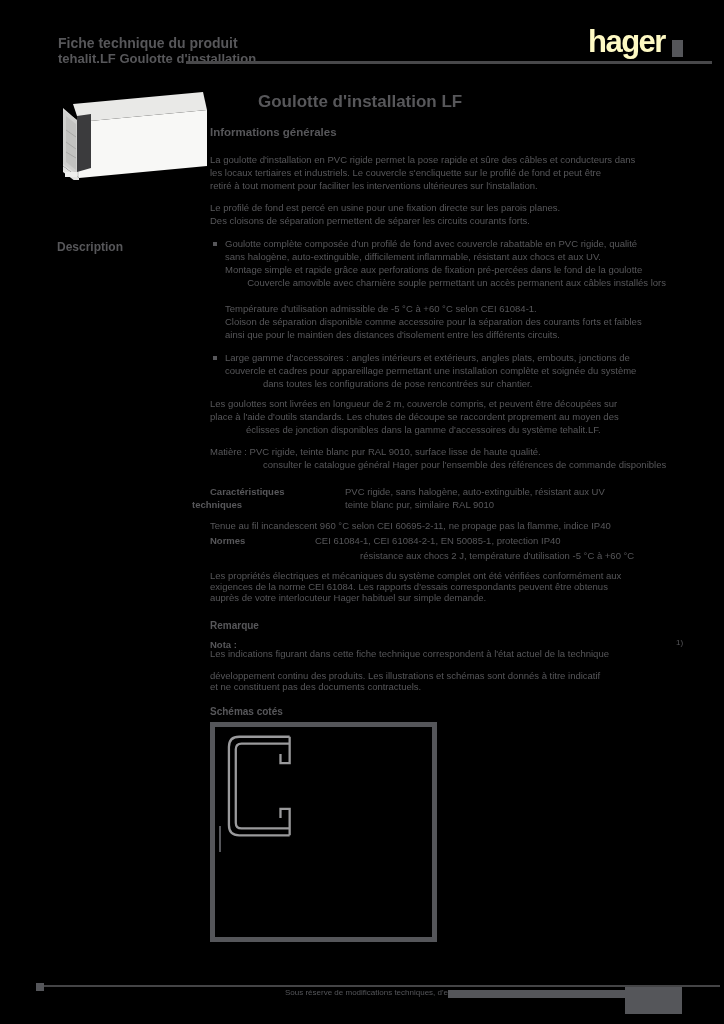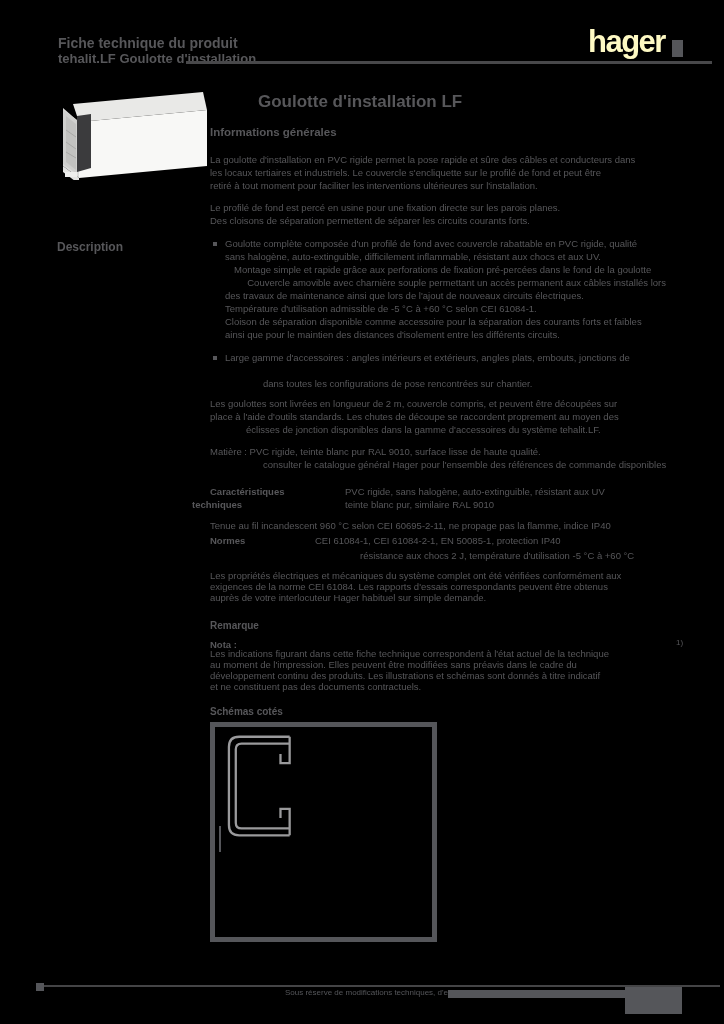--- a/index.html
+++ b/index.html
@@ -72,28 +72,28 @@
 
   <div class="ln" style="left:210px;top:154px;width:456px;">La goulotte d'installation en PVC rigide permet la pose rapide et sûre des câbles et conducteurs dans</div>
   <div class="ln" style="left:210px;top:167px;width:456px;">les locaux tertiaires et industriels. Le couvercle s'encliquette sur le profilé de fond et peut être</div>
   <div class="ln" style="left:210px;top:180px;width:415px;">retiré à tout moment pour faciliter les interventions ultérieures sur l'installation.</div>
   <div class="ln" style="left:210px;top:202px;width:385px;">Le profilé de fond est percé en usine pour une fixation directe sur les parois planes.</div>
   <div class="ln" style="left:210px;top:215px;width:350px;">Des cloisons de séparation permettent de séparer les circuits courants forts.</div>
 
   <div class="bullet" style="left:213px;top:242px;"></div>
   <div class="ln" style="left:225px;top:238px;width:441px;">Goulotte complète composée d'un profilé de fond avec couvercle rabattable en PVC rigide, qualité</div>
   <div class="ln" style="left:225px;top:251px;width:415px;">sans halogène, auto-extinguible, difficilement inflammable, résistant aux chocs et aux UV.</div>
-  <div class="ln" style="left:234px;top:264px;width:441px;">Montage simple et rapide grâce aux perforations de fixation pré-percées dans le fond de la goulotte</div>
+  <div class="ln" style="left:225px;top:264px;width:441px;">Montage simple et rapide grâce aux perforations de fixation pré-percées dans le fond de la goulotte</div>
   <div class="ln" style="left:225px;top:277px;width:441px;text-align:right;">Couvercle amovible avec charnière souple permettant un accès permanent aux câbles installés lors</div>
-  <div class="ln" style="left:225px;top:290px;width:415px;">des travaux de maintenance ainsi que lors de l'ajout de nouveaux circuits électriques.</div>
   <div class="ln" style="left:225px;top:303px;width:335px;">Température d'utilisation admissible de -5 °C à +60 °C selon CEI 61084-1.</div>
   <div class="ln" style="left:225px;top:316px;width:441px;">Cloison de séparation disponible comme accessoire pour la séparation des courants forts et faibles</div>
   <div class="ln" style="left:225px;top:329px;width:380px;">ainsi que pour le maintien des distances d'isolement entre les différents circuits.</div>
   <div class="bullet" style="left:213px;top:356px;"></div>
   <div class="ln" style="left:225px;top:352px;width:441px;">Large gamme d'accessoires : angles intérieurs et extérieurs, angles plats, embouts, jonctions de</div>
+  <div class="ln" style="left:225px;top:365px;width:441px;">couvercle et cadres pour appareillage permettant une installation complète et soignée du système</div>
   <div class="ln" style="left:263px;top:378px;width:277px;">dans toutes les configurations de pose rencontrées sur chantier.</div>
 
   <div class="ln" style="left:210px;top:398px;width:456px;">Les goulottes sont livrées en longueur de 2 m, couvercle compris, et peuvent être découpées sur</div>
   <div class="ln" style="left:210px;top:411px;width:456px;">place à l'aide d'outils standards. Les chutes de découpe se raccordent proprement au moyen des</div>
   <div class="ln" style="left:210px;top:424px;width:430px;margin-left:36px;">éclisses de jonction disponibles dans la gamme d'accessoires du système tehalit.LF.</div>
 
   <div class="ln" style="left:210px;top:446px;width:415px;">Matière : PVC rigide, teinte blanc pur RAL 9010, surface lisse de haute qualité.</div>
   <div class="ln" style="left:263px;top:459px;width:403px;">consulter le catalogue général Hager pour l'ensemble des références de commande disponibles.</div>
 
   <div class="ln bold" style="left:210px;top:486px;width:120px;">Caractéristiques</div>
@@ -105,21 +105,20 @@
   <div class="ln" style="left:315px;top:535px;width:351px;">CEI 61084-1, CEI 61084-2-1, EN 50085-1, protection IP40</div>
   <div class="ln" style="left:340px;top:550px;width:305px;margin-left:20px;">résistance aux chocs 2 J, température d'utilisation -5 °C à +60 °C</div>
   <div class="ln" style="left:210px;top:570px;width:456px;">Les propriétés électriques et mécaniques du système complet ont été vérifiées conformément aux</div>
   <div class="ln" style="left:210px;top:581px;width:456px;">exigences de la norme CEI 61084. Les rapports d'essais correspondants peuvent être obtenus</div>
   <div class="ln" style="left:210px;top:592px;width:390px;">auprès de votre interlocuteur Hager habituel sur simple demande.</div>
 
   <div class="sec-h" style="left:210px;top:620px;width:60px;">Remarque</div>
   <div id="remark-stub">Nota :</div>
   <div id="fnmark">1)</div>
   <div class="ln" style="left:210px;top:648px;width:456px;">Les indications figurant dans cette fiche technique correspondent à l'état actuel de la technique</div>
-  <div class="ln" style="left:210px;top:659px;width:456px;">au moment de l'impression. Elles peuvent être modifiées sans préavis dans le cadre du</div>
   <div class="ln" style="left:210px;top:670px;width:456px;">développement continu des produits. Les illustrations et schémas sont donnés à titre indicatif</div>
   <div class="ln" style="left:210px;top:681px;width:380px;">et ne constituent pas des documents contractuels.</div>
 
   <div class="sec-h" style="left:210px;top:706px;width:110px;">Schémas cotés</div>
   <div id="draw-box">
     <svg width="80" height="110" viewBox="0 0 64 96" style="position:absolute;left:6px;top:4px;" fill="none" stroke="#9a9a9c" stroke-width="2">
       <path d="M57,5 H13 Q4,5 4,14 V82 Q4,91 13,91 H57"></path>
       <path d="M57,11 H15 Q10,11 10,16 V80 Q10,85 15,85 H57"></path>
       <path d="M57,5 V28 H49 V20"></path>
       <path d="M57,91 V68 H49 V76"></path>

